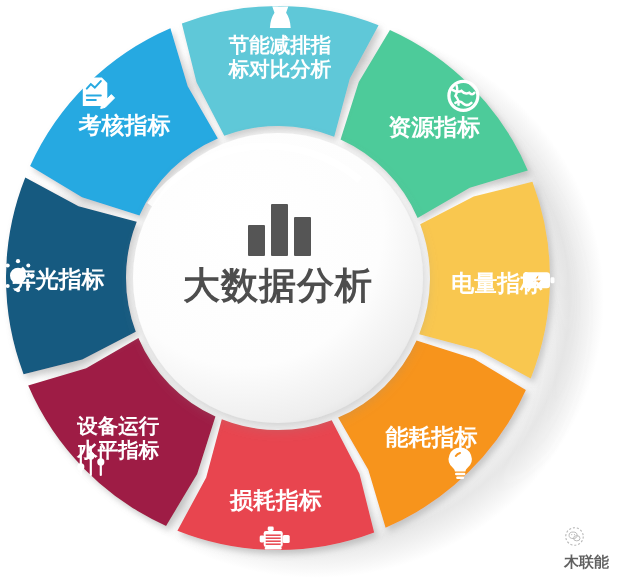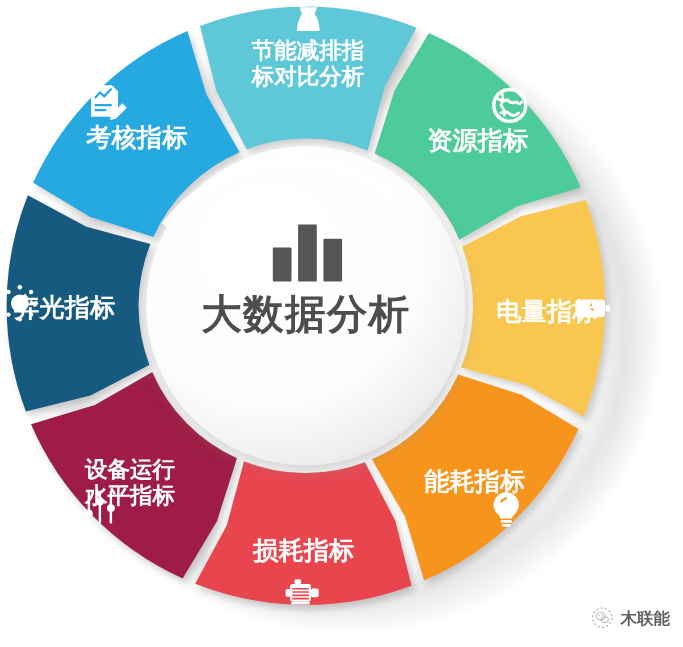--- a/index.html
+++ b/index.html
@@ -48,23 +48,24 @@
     font-size: 15px;
     fill: #8d8d8d;
     font-weight: bold;
     dominant-baseline: middle;
   }
   #watermark {
     position: absolute;
     right: 12px;
     bottom: 16px;
     display: flex;
-    align-items: flex-end;
+    align-items: flex-start;
     gap: 6px;
     opacity: 0.62;
+    flex-direction: column;
   }
 </style>
 </head>
 <body>
 
 <div id="stage">
 
   <svg id="wheel" viewBox="0 0 621 588">
     <defs>
       <radialGradient id="centerGrad" cx="38%" cy="32%" r="78%">

